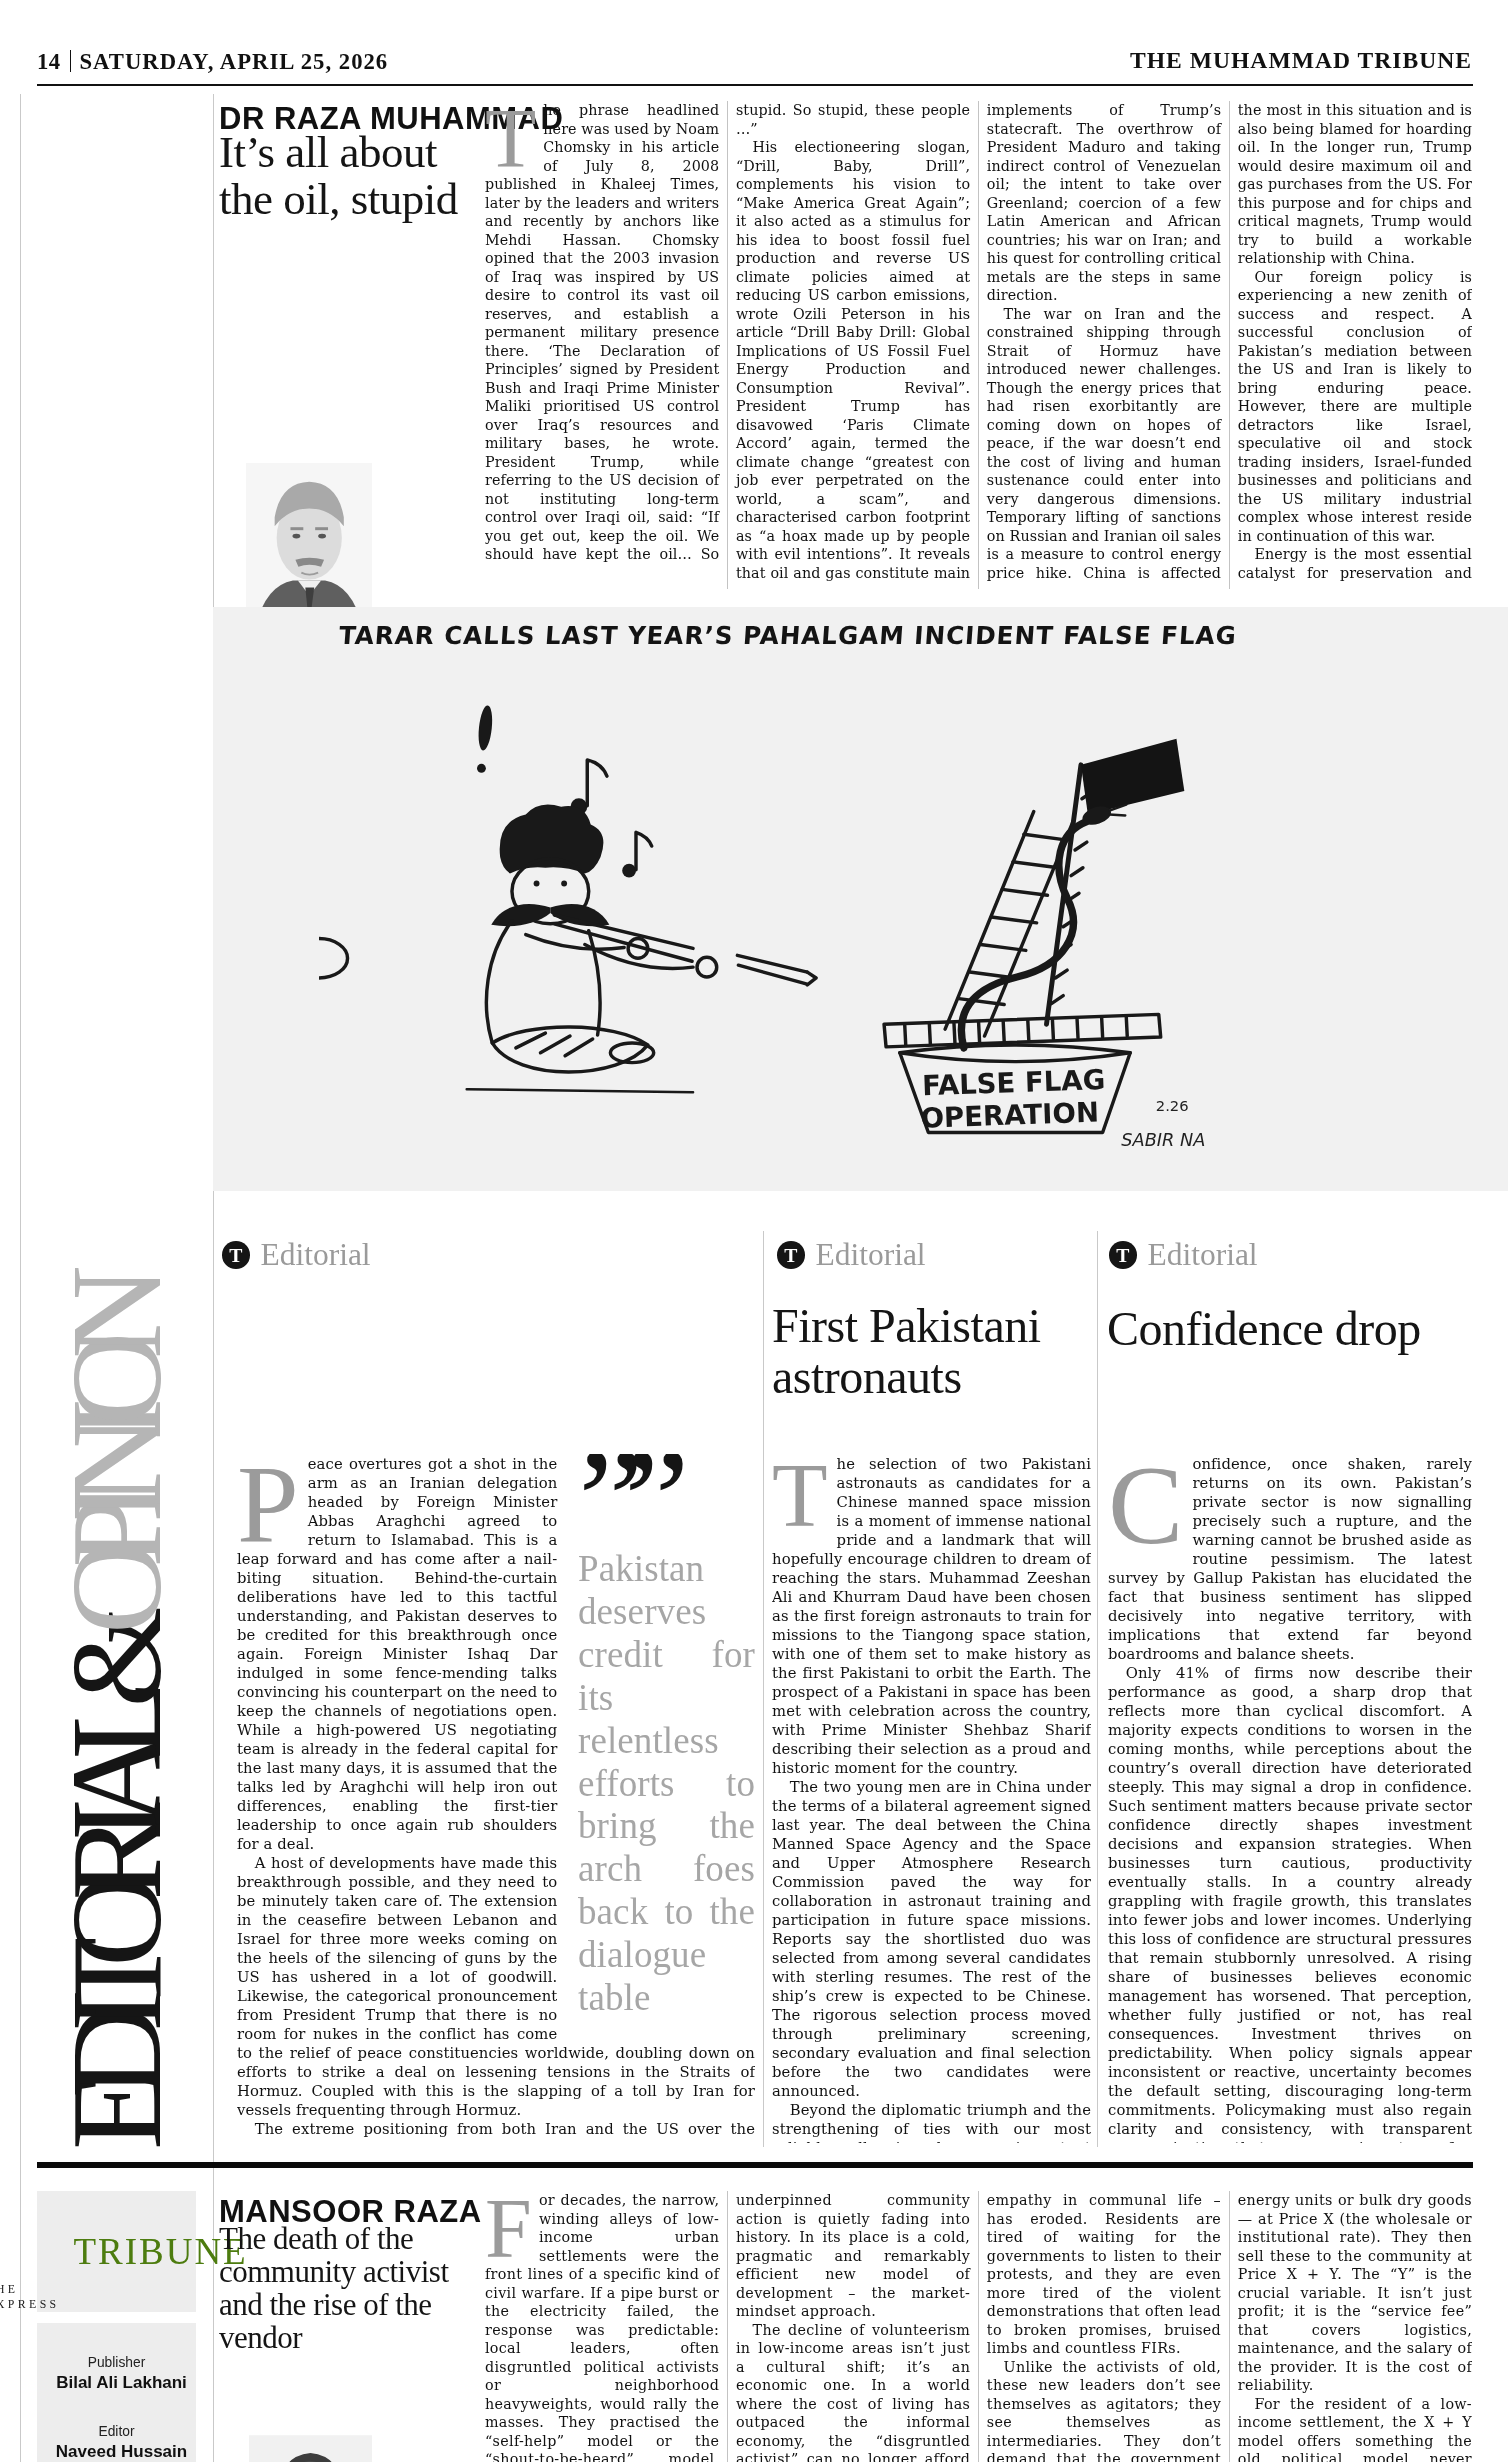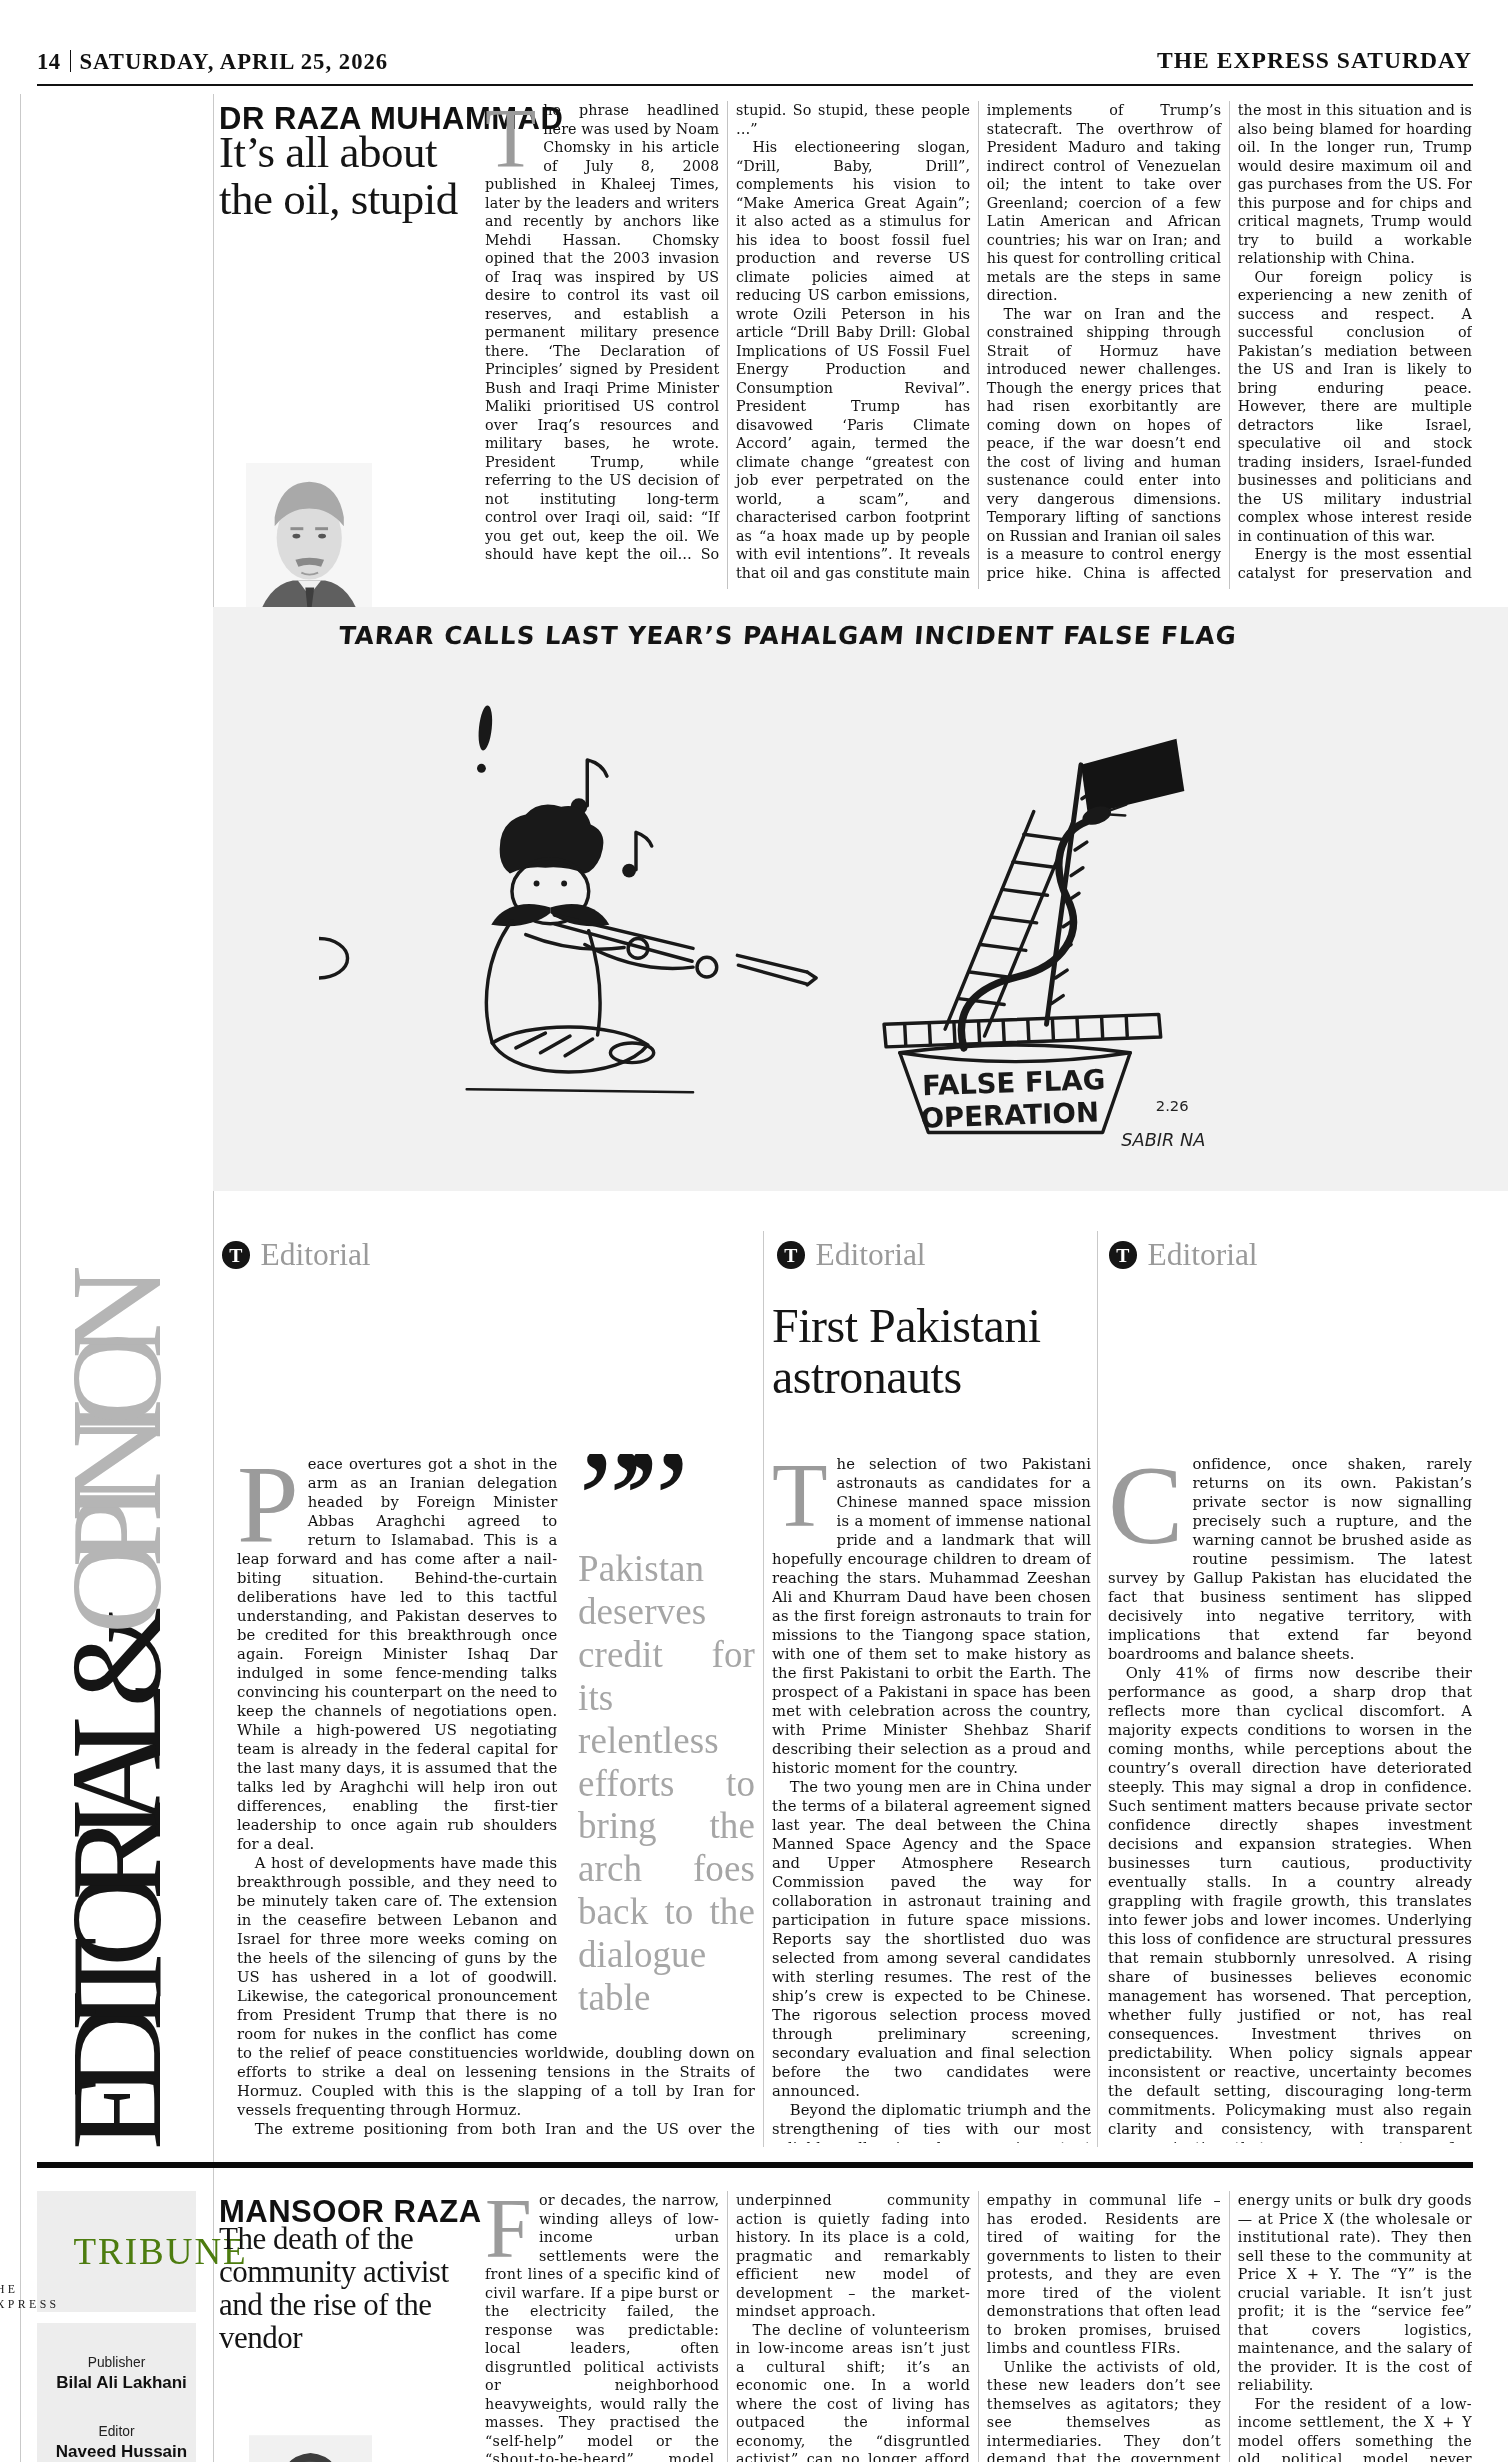--- a/index.html
+++ b/index.html
@@ -79,21 +79,21 @@
 </head>
 <body>
 
 <div class="page">
 
   <div class="hdr-left">
     <span class="hdr-page">14</span>
     <span class="hdr-sep"></span>
     <span class="hdr-date">SATURDAY, APRIL 25, 2026</span>
   </div>
-  <div class="hdr-right">THE EXPRESS SATURDAY</div>
+  <div class="hdr-right">THE MUHAMMAD TRIBUNE</div>
   <div class="hdr-rule"></div>
 
   <div class="vrule" style="left:19.7px;top:94px;height:2615px;"></div>
   <div class="vrule" style="left:213px;top:94px;height:2615px;"></div>
   <div class="vmast"><span class="black">EDITORIAL</span><span class="black">&amp;</span><span class="gray">OPINION</span></div>
 
   <div class="kicker" style="left:219px;top:101px;">DR RAZA MUHAMMAD</div>
   <div class="headline oped-headline">It’s all about the oil, stupid</div>
 
   <div class="photo" style="left:246px;top:463px;width:126px;height:163px;">
@@ -215,20 +215,21 @@
     <p><span class="dropcap-big" style="font-size:91px;line-height:74px;">T</span><span>he selection of two Pakistani astronauts as candidates for a Chinese manned space mission is a moment of immense national pride and a landmark that will hopefully encourage children to dream of reaching the stars. Muhammad Zeeshan Ali and Khurram Daud have been chosen as the first foreign astronauts to train for missions to the Tiangong space station, with one of them set to make history as the first Pakistani to orbit the Earth. The prospect of a Pakistani in space has been met with celebration across the country, with Prime Minister Shehbaz Sharif describing their selection as a proud and historic moment for the country.</span></p>
     <p class="ind">The two young men are in China under the terms of a bilateral agreement signed last year. The deal between the China Manned Space Agency and the Space and Upper Atmosphere Research Commission paved the way for collaboration in astronaut training and participation in future space missions. Reports say the shortlisted duo was selected from among several candidates with sterling resumes. The rest of the ship’s crew is expected to be Chinese. The rigorous selection process moved through preliminary screening, secondary evaluation and final selection before the two candidates were announced.</p>
     <p class="ind">Beyond the diplomatic triumph and the strengthening of ties with our most reliable ally is also an important achievement. A few years into the future, the sight of Pakistani flags on the astronauts’ gear will undoubtedly be the moment that hundreds of Pakistani children identify as when their dreams of going to space were born. It may also help curb brain drain to some extent, as brilliant young minds will see that, even in Pakistan, dreams of space travel and research are within reach.</p>
 
   </div>
 
   <div class="ed-label" style="left:1109px;top:1237px;">
     <span class="ed-logo">T</span>
     <span class="ed-label-text">Editorial</span>
   </div>
+  <div class="headline ed3-headline">Confidence drop</div>
   <div class="ed-body" style="left:1108px;top:1454px;width:364px;height:689px;">
     <p><span class="dropcap-big" style="font-size:113px;line-height:92px;">C</span><span>onfidence, once shaken, rarely returns on its own. Pakistan’s private sector is now signalling precisely such a rupture, and the warning cannot be brushed aside as routine pessimism. The latest survey by Gallup Pakistan has elucidated the fact that business sentiment has slipped decisively into negative territory, with implications that extend far beyond boardrooms and balance sheets.</span></p>
     <p class="ind">Only 41% of firms now describe their performance as good, a sharp drop that reflects more than cyclical discomfort. A majority expects conditions to worsen in the coming months, while perceptions about the country’s overall direction have deteriorated steeply. This may signal a drop in confidence. Such sentiment matters because private sector confidence directly shapes investment decisions and expansion strategies. When businesses turn cautious, productivity eventually stalls. In a country already grappling with fragile growth, this translates into fewer jobs and lower incomes. Underlying this loss of confidence are structural pressures that remain stubbornly unresolved. A rising share of businesses believes economic management has worsened. That perception, whether fully justified or not, has real consequences. Investment thrives on predictability. When policy signals appear inconsistent or reactive, uncertainty becomes the default setting, discouraging long-term commitments. Policymaking must also regain clarity and consistency, with transparent communication that reassures investors of a coherent economic direction.</p>
 
   </div>
 
   <div class="heavy-rule"></div>
 
   <div class="imprint-box logo-box">
     <span class="logo-small">THE EXPRESS</span>

